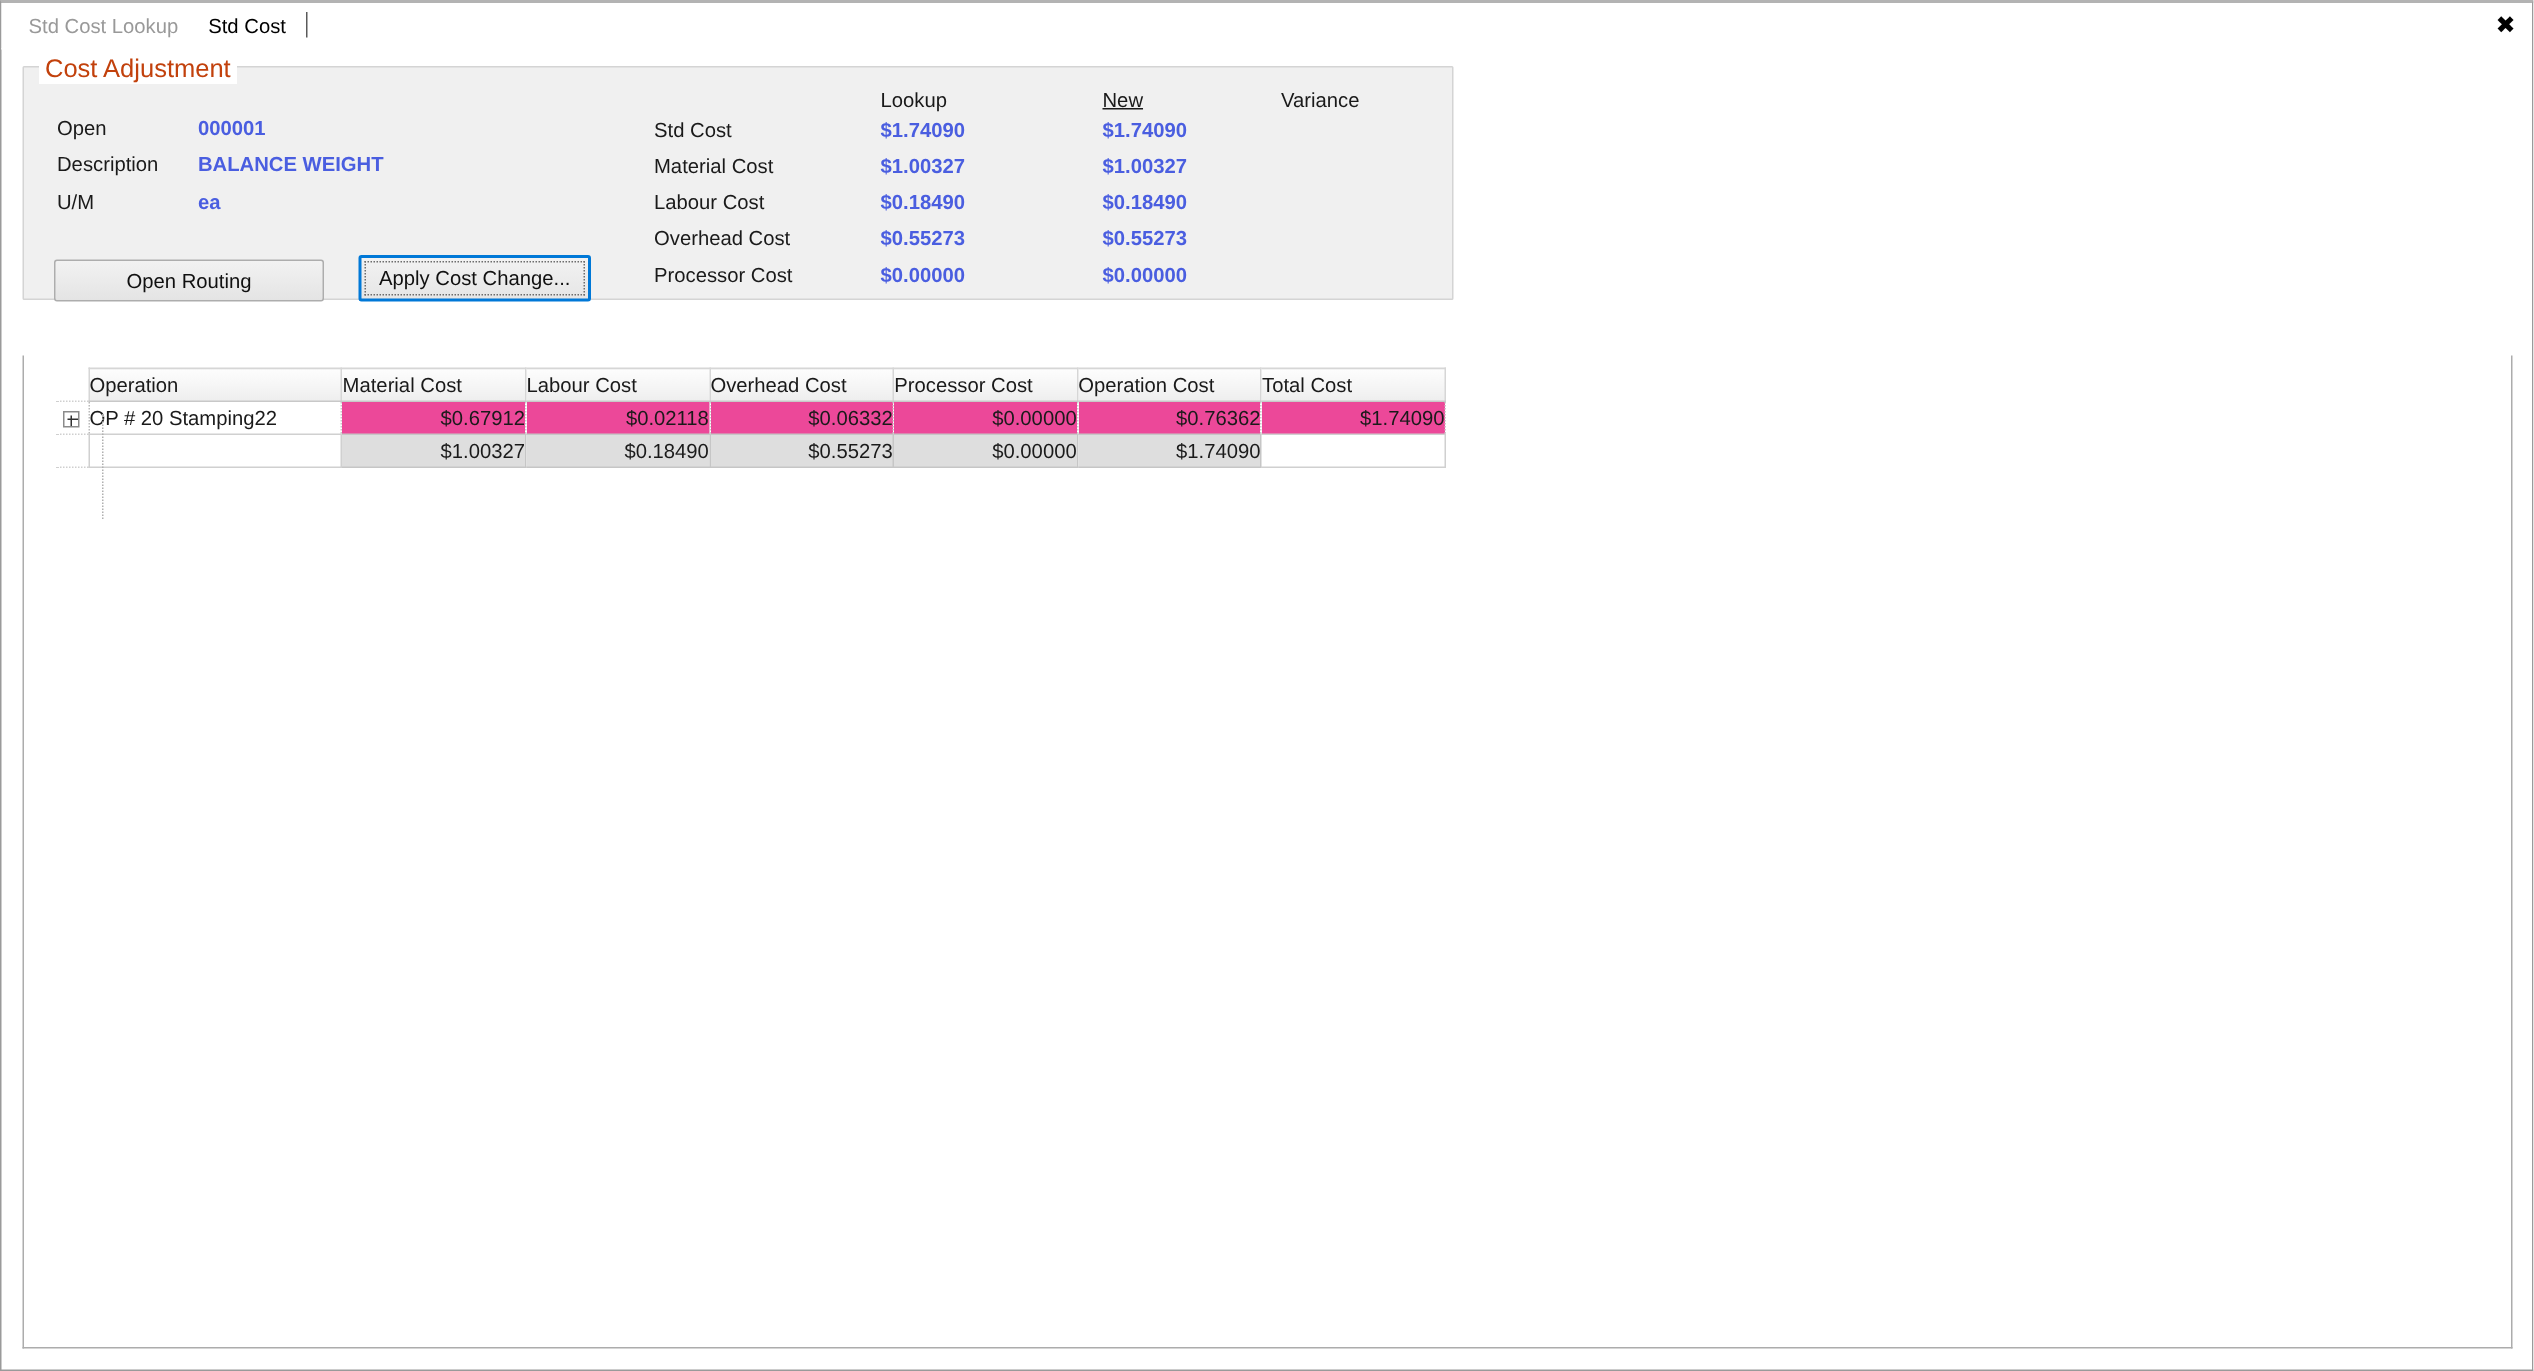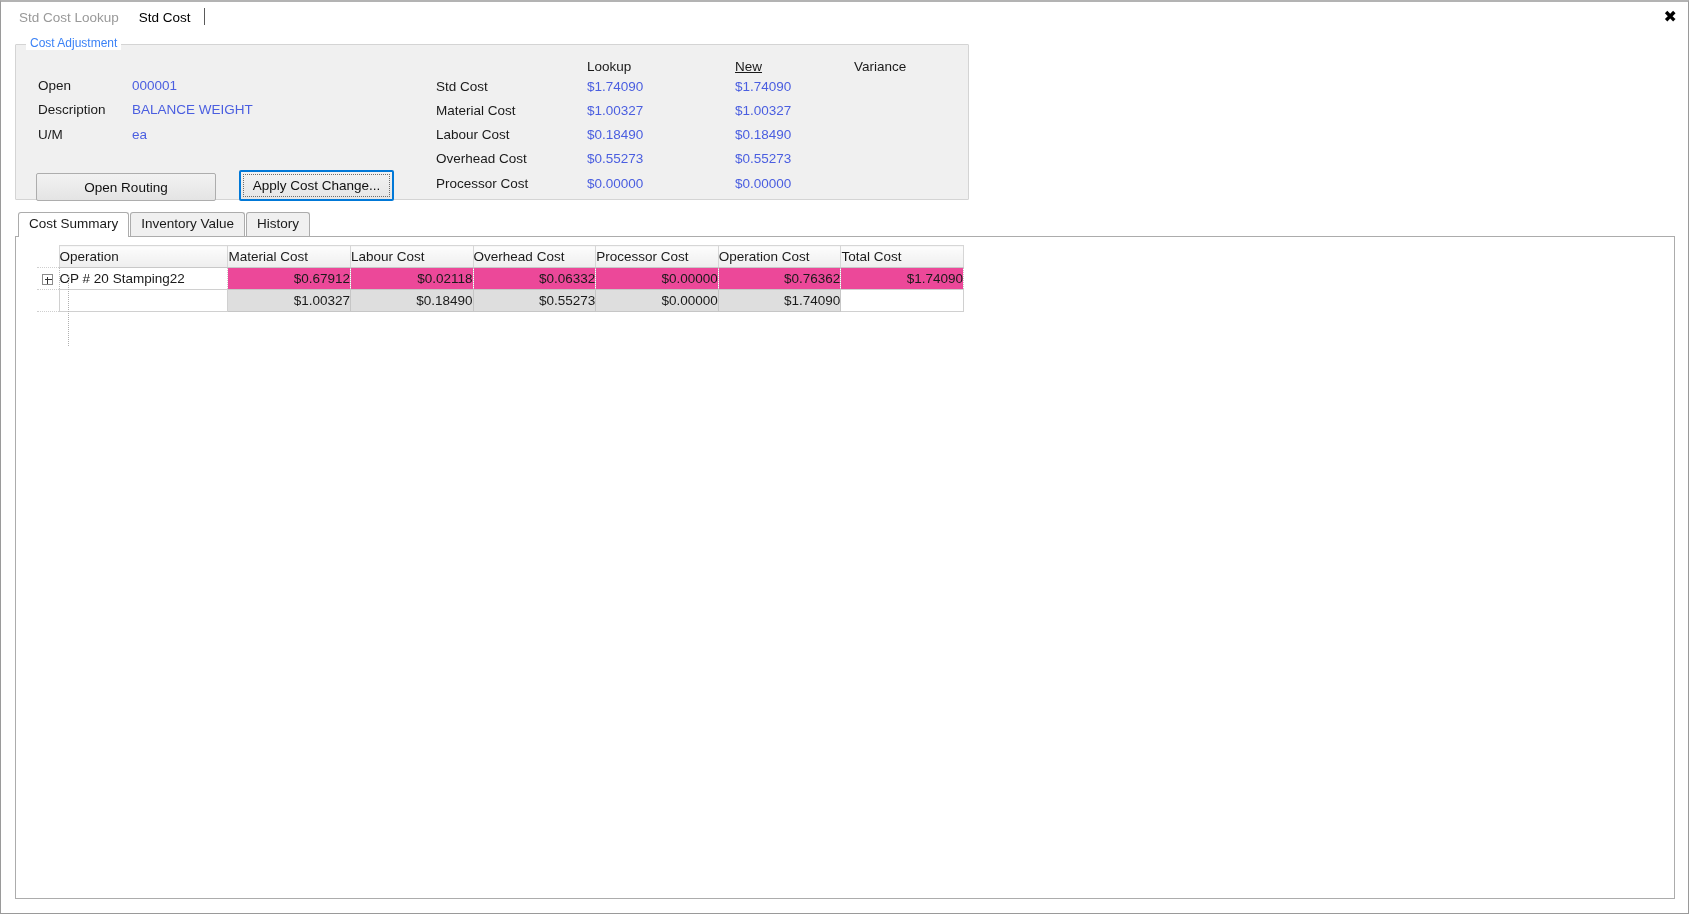--- a/index.html
+++ b/index.html
@@ -72,35 +72,35 @@
     border: 1px solid #d4d4d4;
     background: #f0f0f0;
     border-radius: 1px;
   }
   #ca-legend {
     position: absolute;
     left: 10px;
     top: -9px;
     background: #ffffff;
     padding: 0 4px;
-    font-size: 12px;
-    color: #3b82f6;
+    font-size: 17px;
+    color: #c2410c;
     white-space: nowrap;
   }
 
   .ca-label {
     position: absolute;
     font-size: 13.5px;
     color: #1a1a1a;
     white-space: nowrap;
   }
   .ca-value {
     position: absolute;
     font-size: 13.5px;
-    font-weight: normal;
+    font-weight: bold;
     color: #4a5ee0;
     white-space: nowrap;
   }
   .ca-colhead {
     position: absolute;
     font-size: 13.5px;
     color: #1a1a1a;
     white-space: nowrap;
   }
 
@@ -365,31 +365,20 @@
       <span>Open Routing</span>
     </div>
     <div class="winbtn" id="btn-apply-cost">
       <div class="inner">
         <span>Apply Cost Change...</span>
       </div>
     </div>
   </div>
 
   <div id="lower-tabctl">
-    <div id="lower-tabstrip">
-      <div class="low-tab active">
-        <span>Cost Summary</span>
-      </div>
-      <div class="low-tab">
-        <span>Inventory Value</span>
-      </div>
-      <div class="low-tab">
-        <span>History</span>
-      </div>
-    </div>
 
     <div id="lower-tabpage">
 
       <div id="grid">
         <div class="dotline-v"></div>
         <table class="grid">
           <colgroup>
             <col class="c-ind">
               <col class="c-op">
               <col class="c-num">

